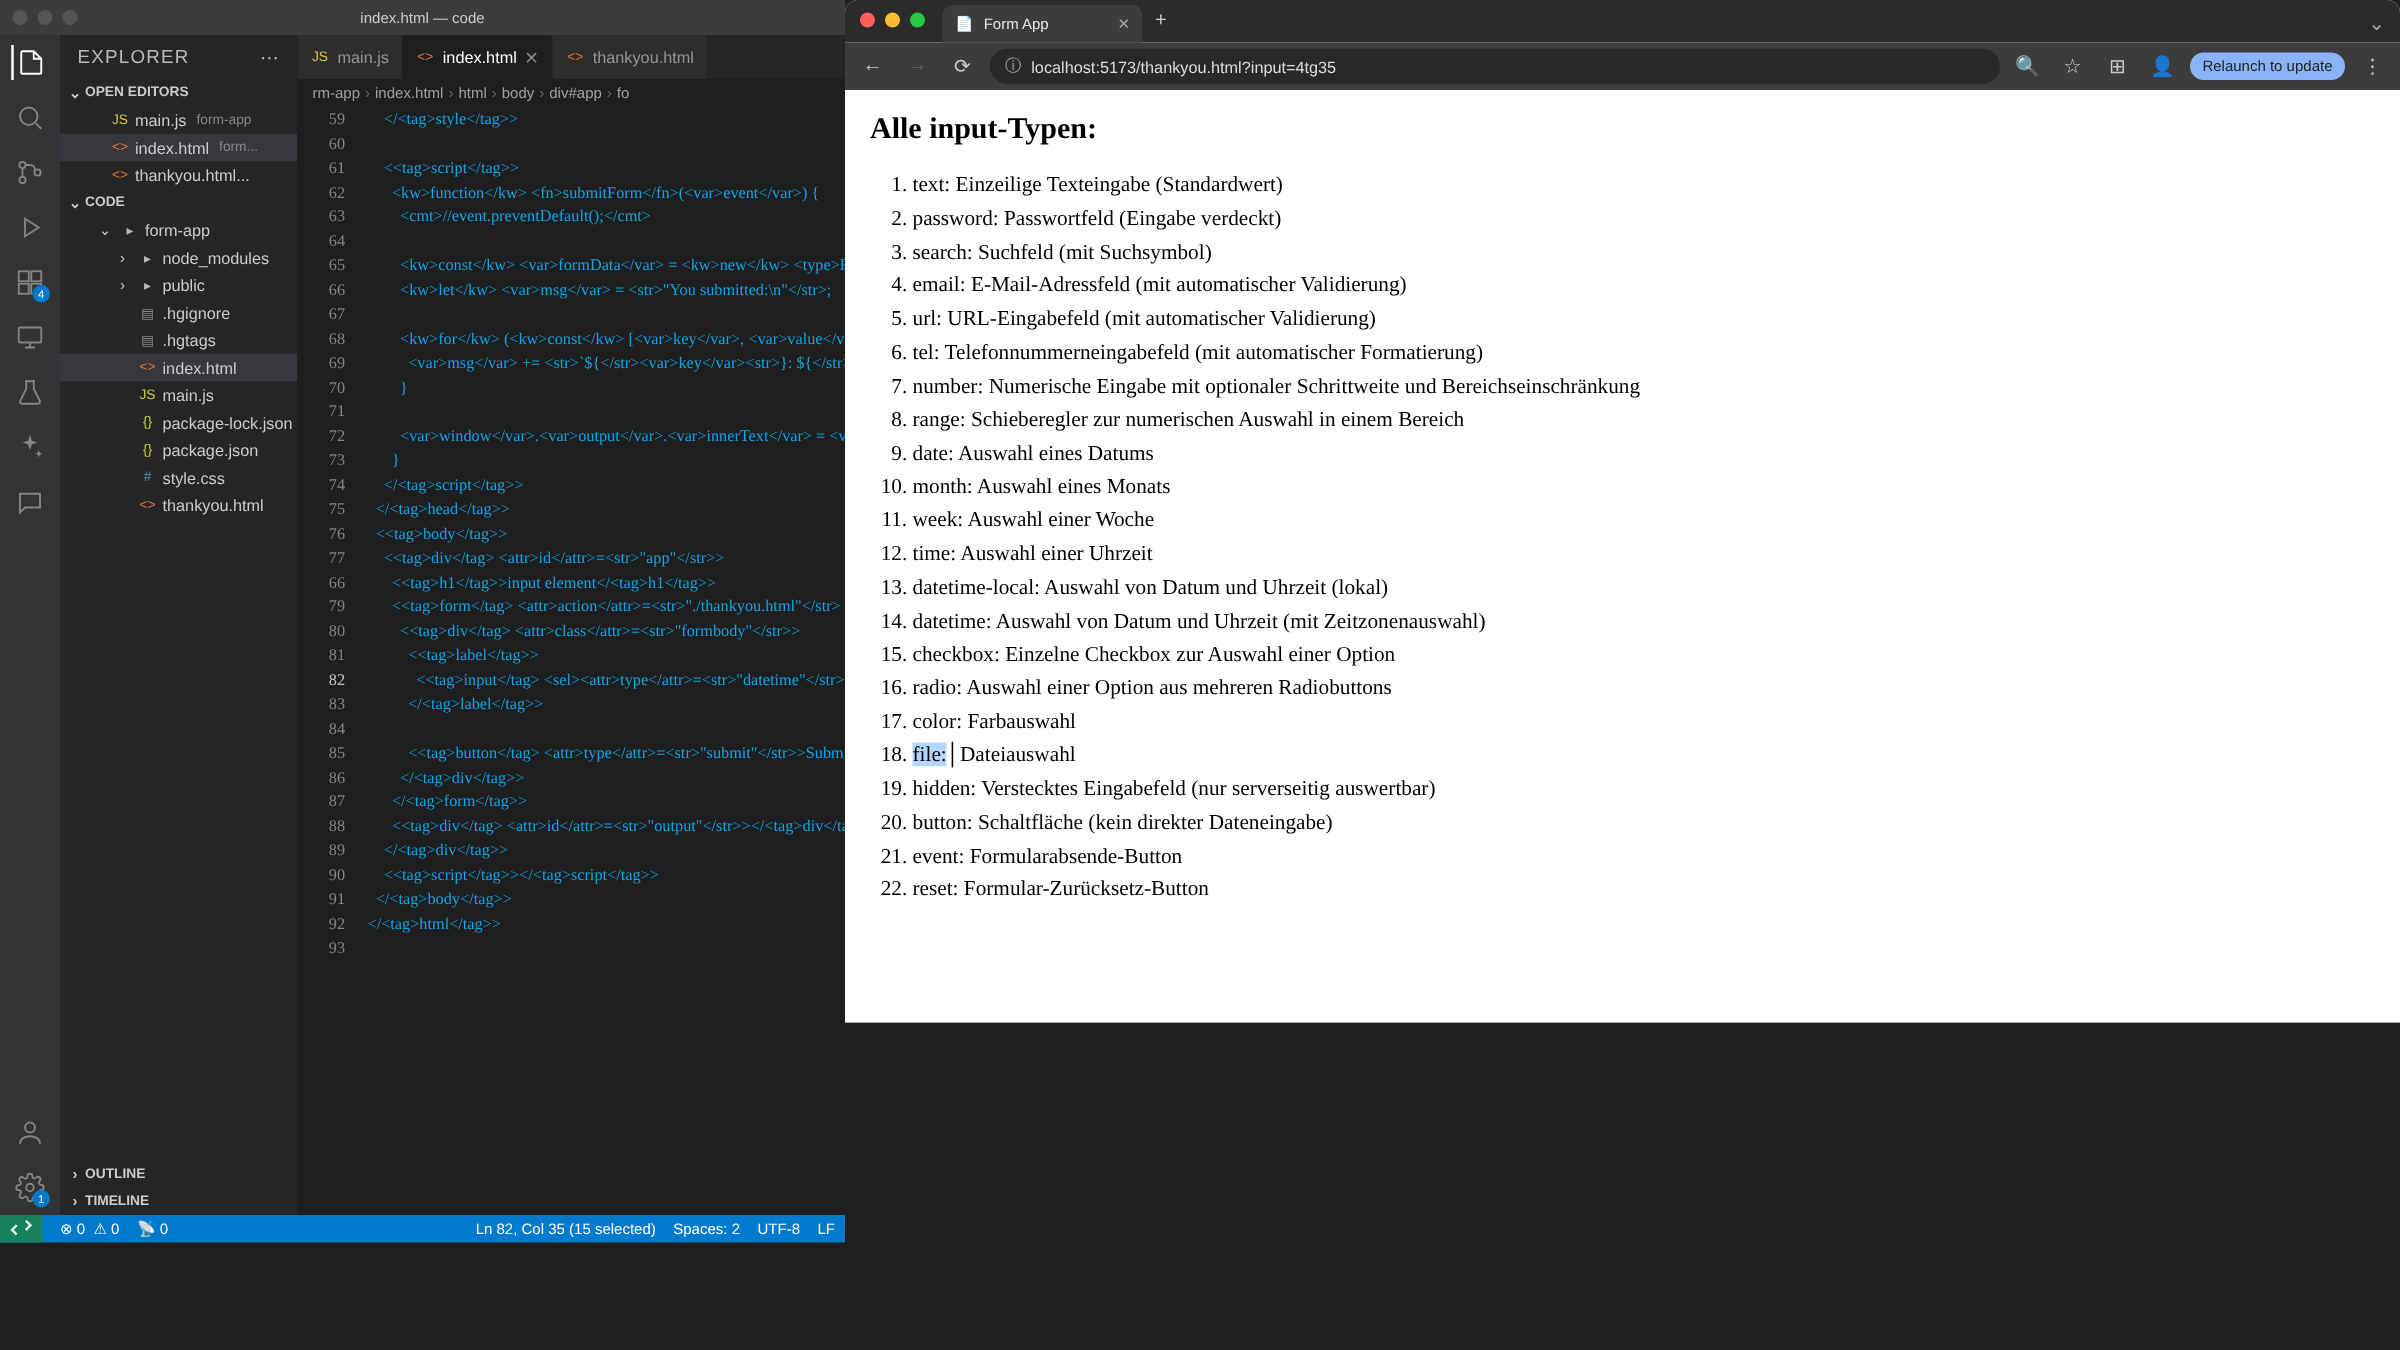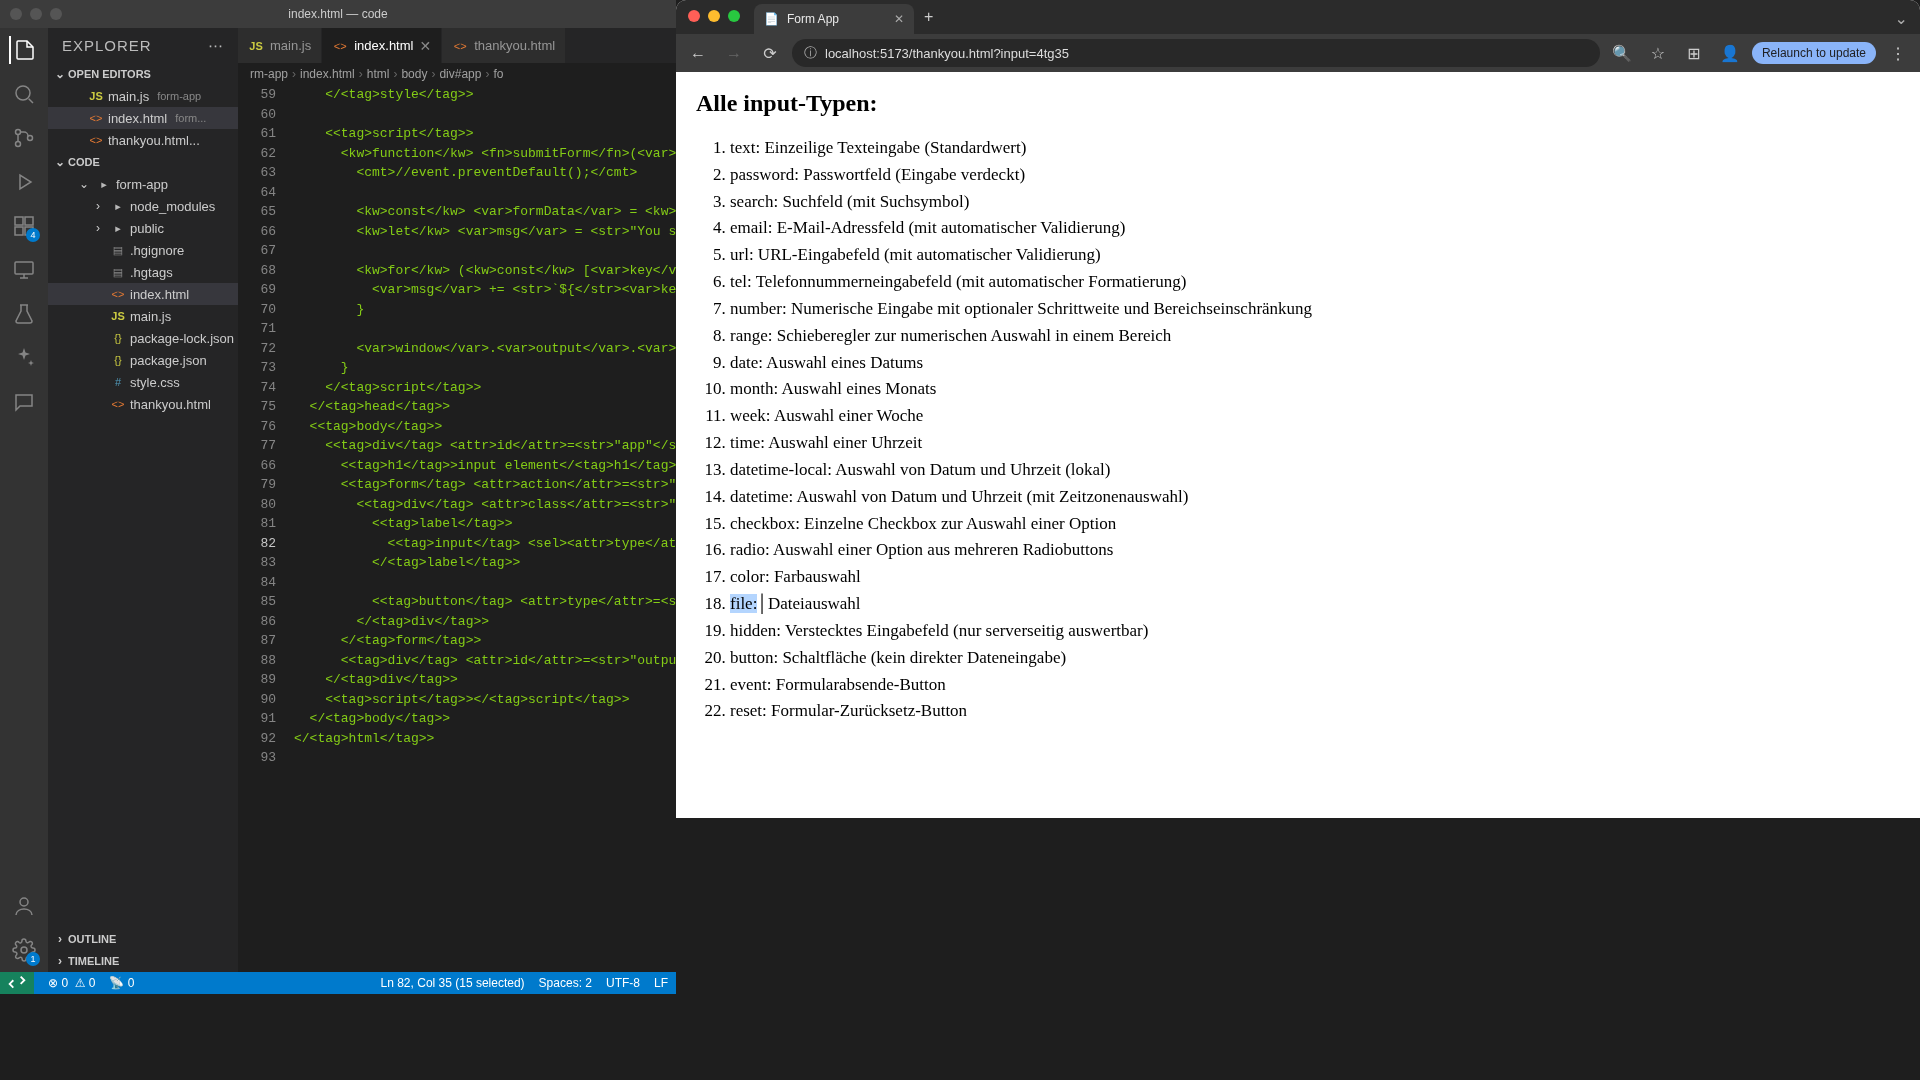--- a/index.html
+++ b/index.html
@@ -24,44 +24,44 @@
 .sidebar-header { height: 35px; display: flex; align-items: center; justify-content: space-between; padding: 0 14px; font-size: 15px; letter-spacing: 1px; color: #bbb; }
 .section-header { height: 22px; display: flex; align-items: center; padding: 0 4px; font-size: 11px; font-weight: 700; color: #ccc; cursor: pointer; }
 .chev { width: 16px; text-align: center; font-size: 12px; }
 .sidebar-items { font-size: 13px; }
 .item-row { height: 22px; display: flex; align-items: center; padding-left: 20px; gap: 4px; color: #ccc; cursor: pointer; }
 .item-row.indent1 { padding-left: 28px; }
 .item-row.indent2 { padding-left: 42px; }
 .item-row.selected { background: #37373d; }
 .item-close { width: 16px; text-align: center; visibility: hidden; }
 .file-ico { width: 16px; height: 16px; display: inline-flex; align-items: center; justify-content: center; font-size: 11px; }
-.ico-js { color: #cbcb41; font-weight: 700; }
+.ico-js { color: #cbcb41; font-weight: 400; }
 .ico-html { color: #e37933; }
 .ico-json { color: #cbcb41; }
 .ico-css { color: #519aba; }
 .ico-file { color: #888; }
 .ico-folder { color: #b8b8b8; }
 .item-desc { color: #888; font-size: 11px; margin-left: 4px; }
 .sidebar-bottom { margin-top: auto; }
 
 .editor-area { flex: 1; display: flex; flex-direction: column; background: #1e1e1e; overflow: hidden; }
 .tabs { height: 35px; display: flex; background: #252526; }
 .tab { display: flex; align-items: center; padding: 0 10px; gap: 6px; font-size: 13px; color: #969696; background: #2d2d2d; border-right: 1px solid #252526; cursor: pointer; }
 .tab.active { background: #1e1e1e; color: #fff; }
 .tab-close { color: #888; font-size: 14px; }
 .breadcrumbs { height: 22px; display: flex; align-items: center; padding: 0 12px; font-size: 12px; color: #a0a0a0; gap: 4px; overflow: hidden; white-space: nowrap; }
 .crumb-sep { color: #666; }
 
-.code-editor { flex: 1; display: flex; overflow: hidden; font-family: Liberation Mono, monospace; font-size: 13px; line-height: 19.5px; }
+.code-editor { flex: 1; display: flex; overflow: hidden; font-family: Liberation Serif, serif; font-size: 13px; line-height: 19.5px; }
 .gutter { width: 56px; text-align: right; color: #858585; padding-right: 18px; user-select: none; }
 .gutter .ln { height: 19.5px; }
 .gutter .ln.current { color: #c6c6c6; }
 .code-lines { flex: 1; overflow: hidden; position: relative; }
 .code-lines .cl { height: 19.5px; white-space: pre; }
-.txt { color: #84cc16; }
+.txt { color: #0ea5e9; }
 
 .status-bar { height: 22px; background: #007acc; color: #fff; display: flex; align-items: center; font-size: 12px; padding: 0 8px; gap: 14px; }
 .status-right { margin-left: auto; display: flex; gap: 14px; }
 .remote-ind { background: #16825d; height: 22px; width: 34px; margin-left: -8px; display: flex; align-items: center; justify-content: center; }
 
 
 .chrome { flex: 1; height: 818px; display: flex; flex-direction: column; background: #fff; border-radius: 10px 10px 0 0; overflow: hidden; }
 .chrome-tabs { height: 34px; background: #2b2b2b; display: flex; align-items: flex-end; padding-left: 8px; position: relative; }
 .chrome-tl { position: absolute; left: 12px; top: 10px; display: flex; gap: 8px; }
 .chrome-tl .tl-close { background: #ff5f57; }

